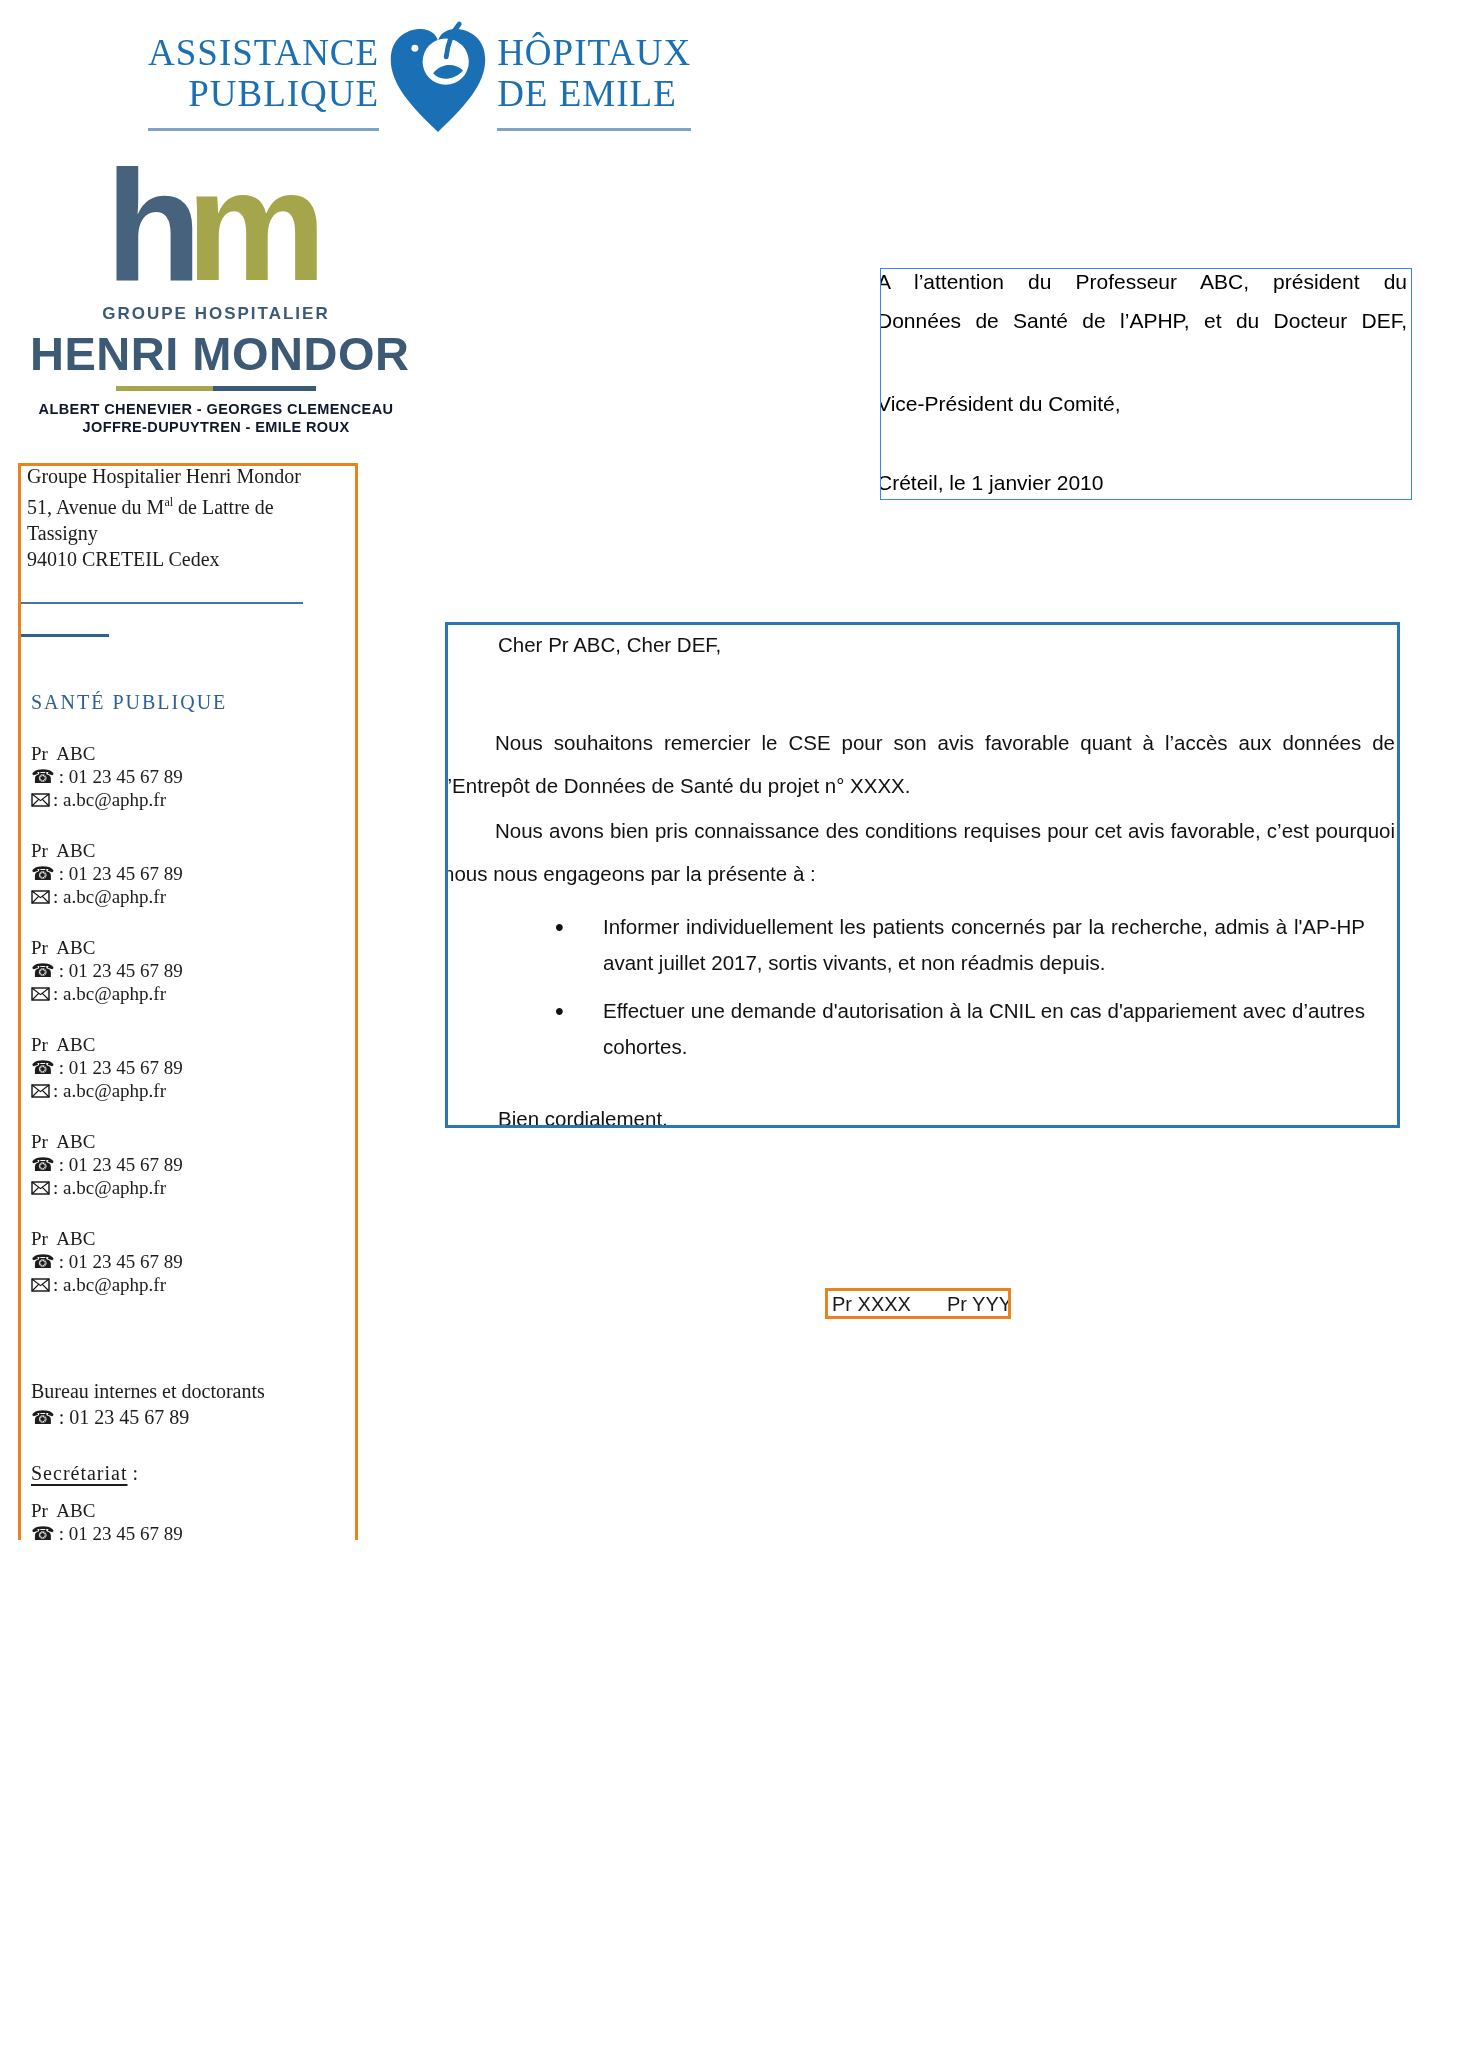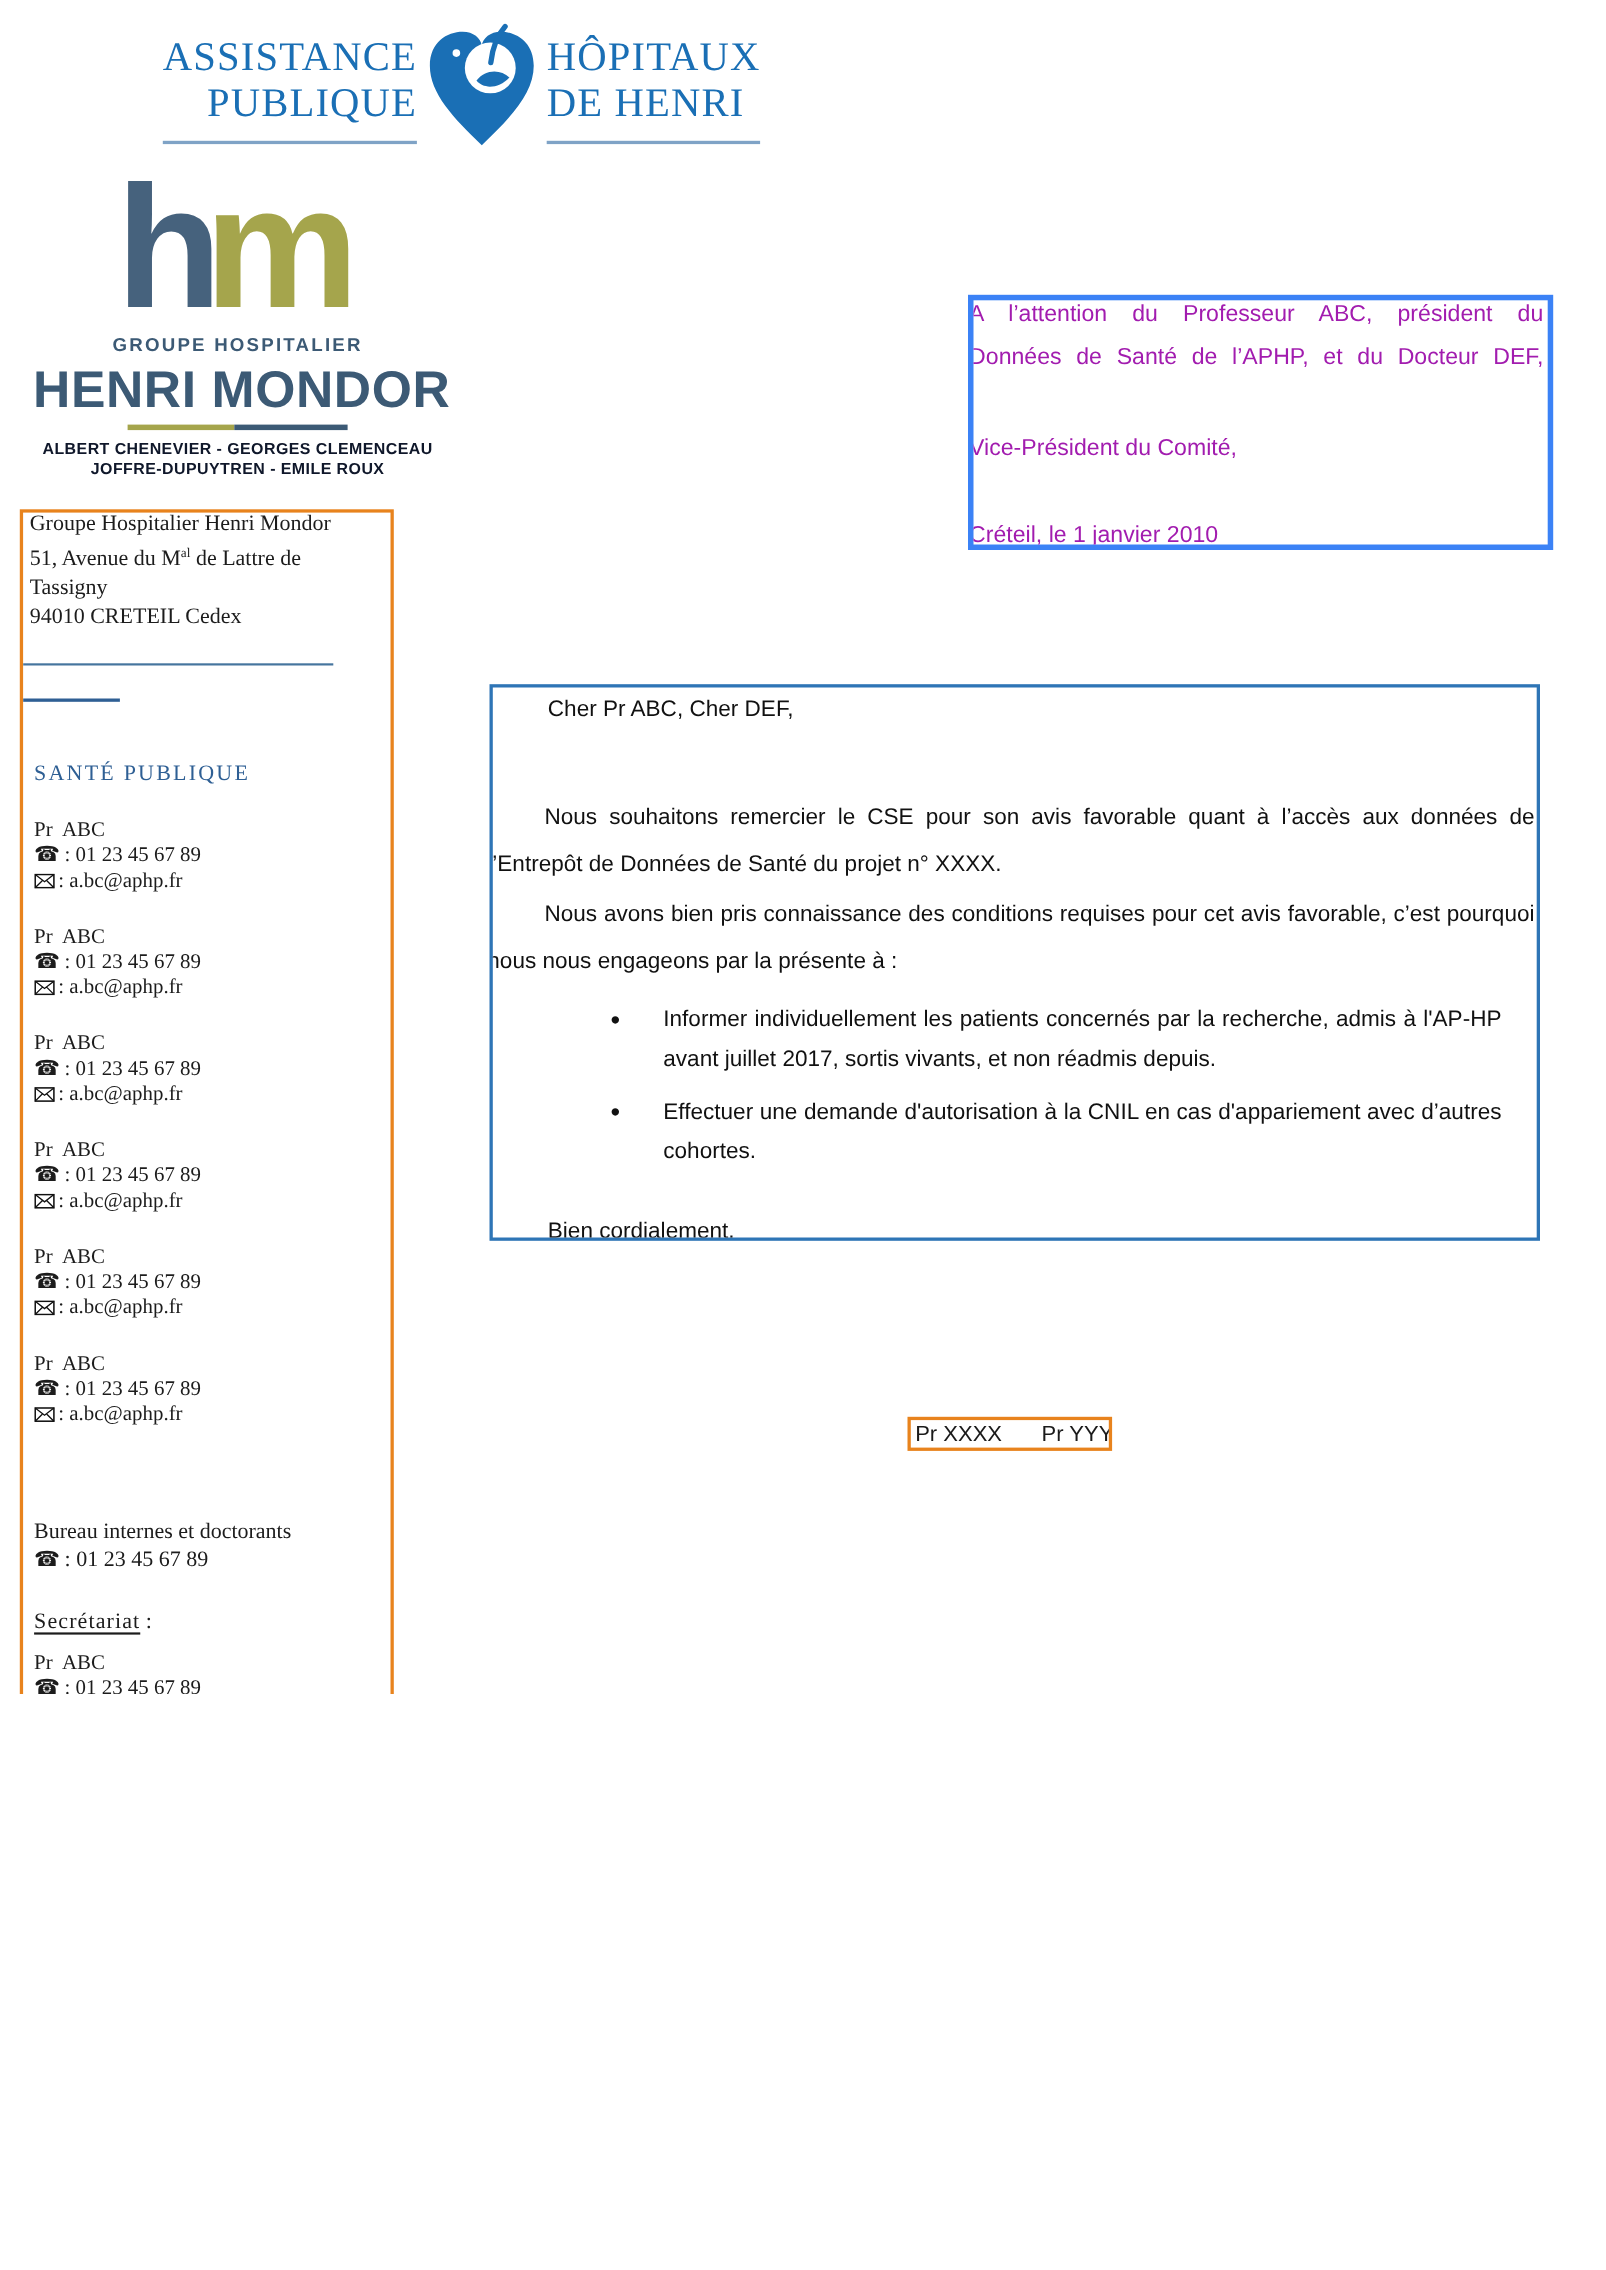--- a/index.html
+++ b/index.html
@@ -40,22 +40,22 @@
   .iconline{display:flex;align-items:center;}
   .phone-glyph{font-family:"DejaVu Sans",sans-serif;font-size:19px;margin-right:4px;}
   .env{margin-right:3px;position:relative;top:1px;}
   .bureau{margin-top:82px;font-size:20px;line-height:26px;}
   .secretariat{margin-top:32px;font-size:20px;}
   .secretariat .u{text-decoration:underline;text-underline-offset:4px;letter-spacing:1px;}
   .sec-contact{margin-top:14px;}
   .fax{margin-top:38px;font-size:20px;}
 
   
-  .attention{position:absolute;left:880px;top:268px;width:532px;height:232px;border:5px solid #3b82f6;
-             box-sizing:border-box;overflow:hidden;font-size:21px;color:#a21caf;padding:0 4px 0 0;}
+  .attention{position:absolute;left:880px;top:268px;width:532px;height:232px;border:1px solid #3b82f6;
+             box-sizing:border-box;overflow:hidden;font-size:21px;color:#000000;padding:0 4px 0 0;}
   .attention .aline{line-height:39px;margin-left:-4px;text-align:justify;text-align-last:justify;}
   .attention .aline.last{text-align:left;text-align-last:left;margin-top:44px;}
   .attention .aline.first{margin-top:-7px;}
   .attention .date{margin:40px 0 0 -4px;line-height:39px;}
 
   
   .letter{position:absolute;left:445px;top:622px;width:955px;height:506px;border:3px solid #2e75b6;
           box-sizing:border-box;overflow:hidden;font-size:20.5px;color:#111;}
   .greet{margin:2px 0 0 50px;line-height:36px;}
   .letter p{text-align:justify;line-height:43px;text-indent:52px;margin:0 0 0 -5px;padding-right:2px;}
@@ -83,21 +83,21 @@
     </div>
     <svg class="aphp-heart" viewBox="0 0 110 122">
       <path d="M55 114 C28 88 6 65 6 39 C6 17 22 7 37 7 C47 7 54 13 55 20 C56 13 63 7 73 7 C88 7 104 17 104 39 C104 65 82 88 55 114 Z" fill="#1a6fb5"></path>
       <circle cx="63" cy="41" r="24" fill="#ffffff"></circle>
       <path d="M77 2 C69 11 65 23 63.5 36" stroke="#1a6fb5" stroke-width="5" fill="none" stroke-linecap="round"></path>
       <path d="M50 53 C58 42 73 42 81 50 C71 61 56 61 50 53 Z" fill="#1a6fb5"></path>
       <circle cx="31" cy="27" r="3.6" fill="#ffffff"></circle>
     </svg>
     <div class="aphp-text right">
       <div>HÔPITAUX</div>
-      <div>DE HENRI</div>
+      <div>DE EMILE</div>
     </div>
   </div>
 
   <div class="hm">
     <div class="hm-letters"><span class="h">h</span><span class="m">m</span></div>
     <div class="hm-group">GROUPE HOSPITALIER</div>
     <div class="hm-name">HENRI MONDOR</div>
     <div class="hm-underline">
         <span class="seg1"></span>
         <span class="seg2"></span>

